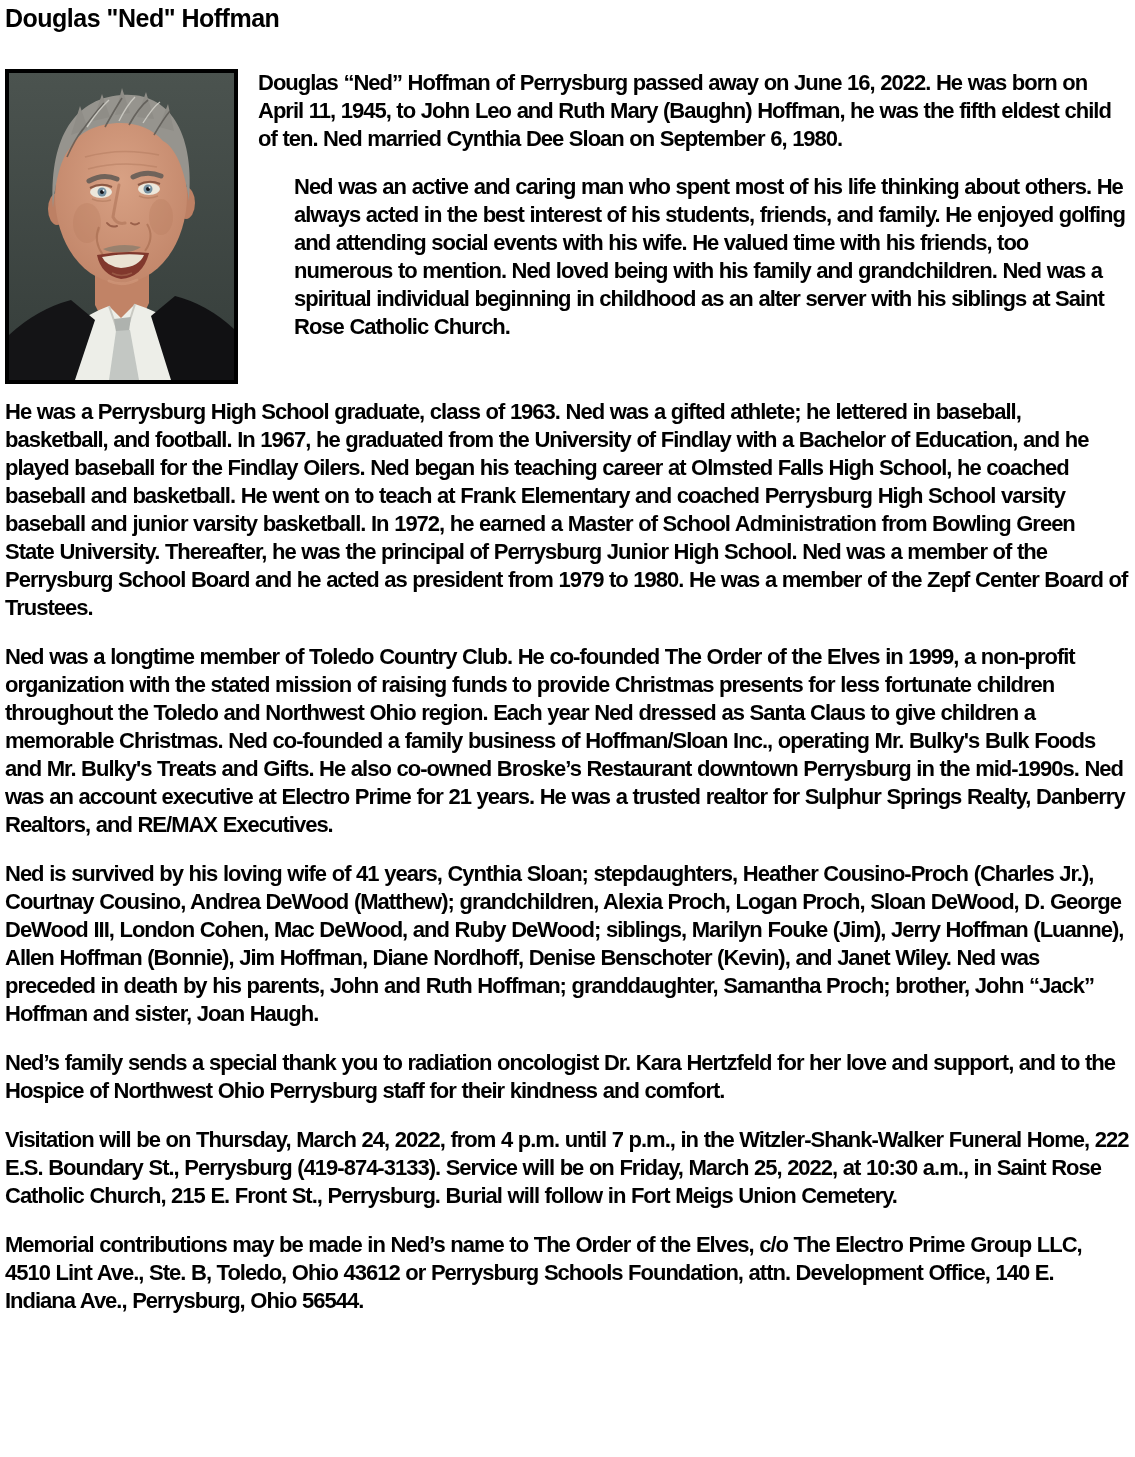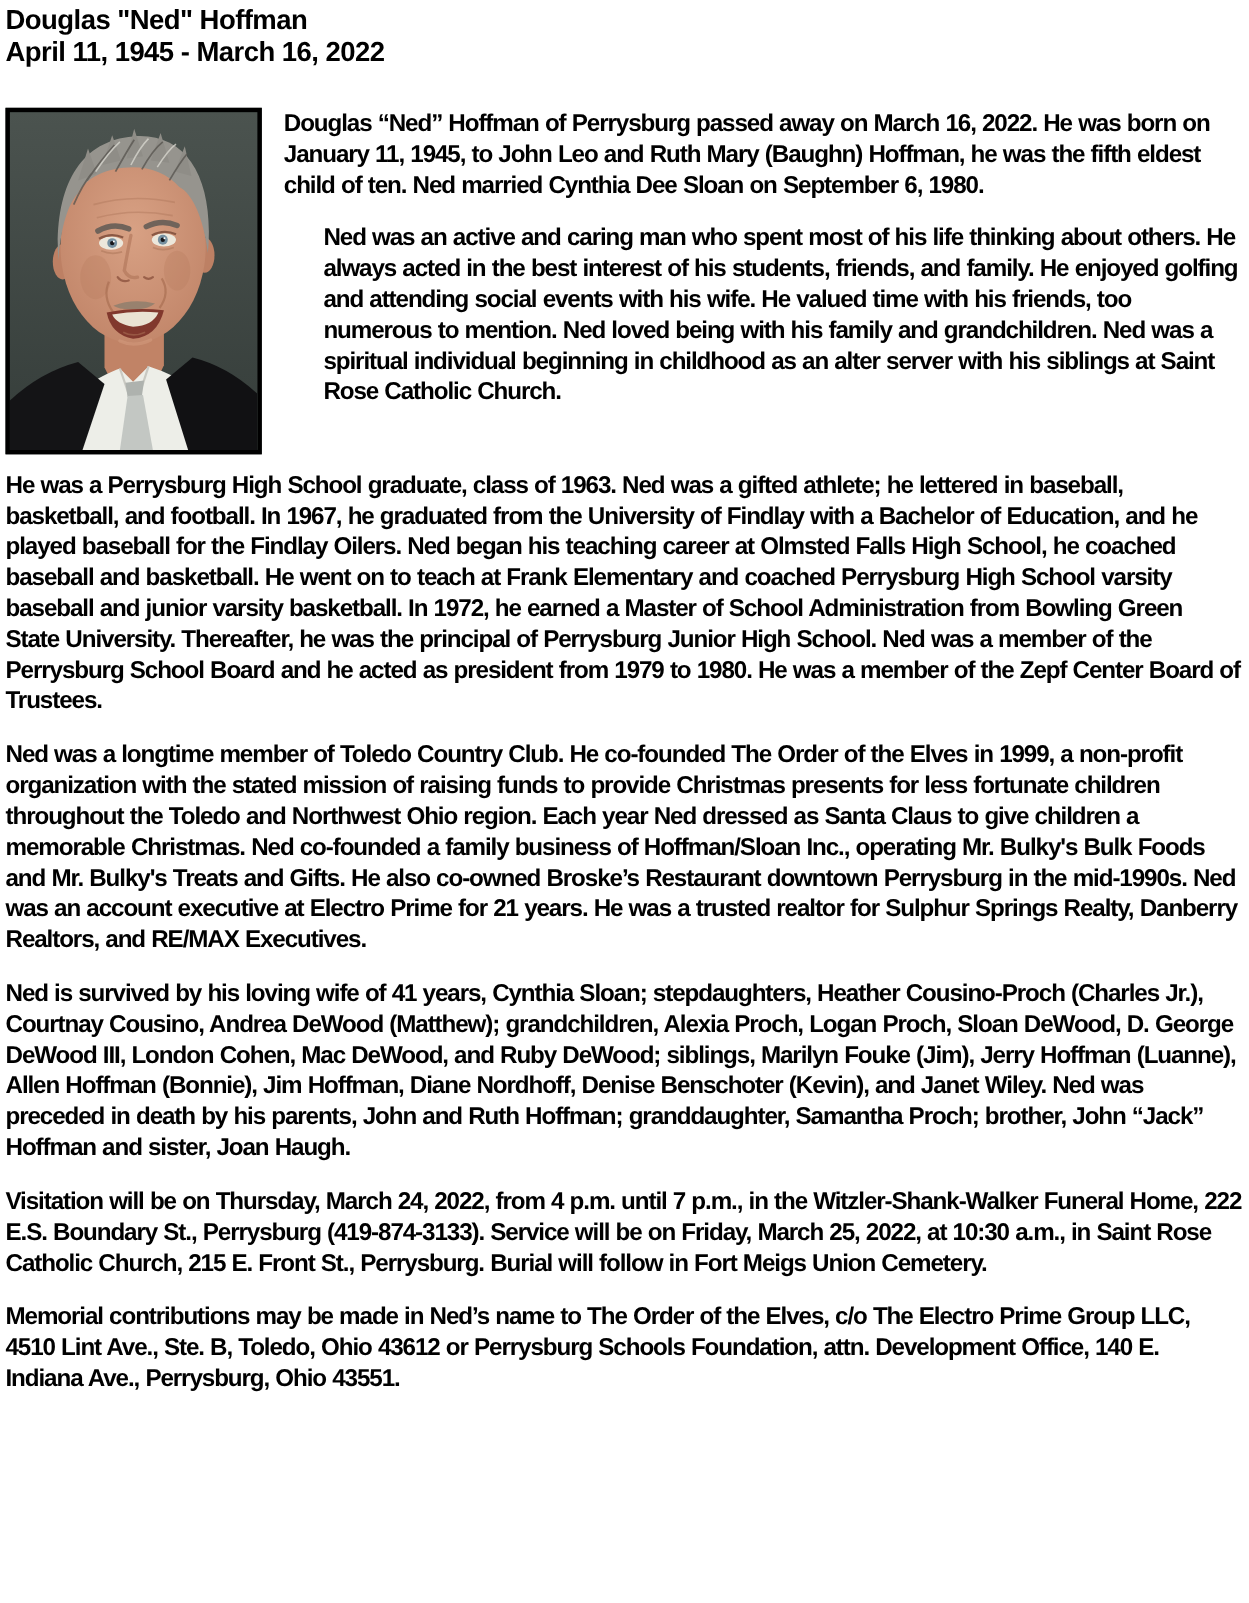--- a/index.html
+++ b/index.html
@@ -58,21 +58,20 @@
   .body-section { margin-top: 14px; }
   .body-section p.obit:last-child { margin-bottom: 0; }
 </style>
 </head>
 <body>
 
 <div class="doc">
 
   <header class="title-block">
     <h1>Douglas "Ned" Hoffman</h1>
-    <h1>April 11, 1945 - March 16, 2022</h1>
   </header>
 
   <section class="top-section">
     <figure class="photo-frame" role="img" aria-label="Portrait photo of Douglas &quot;Ned&quot; Hoffman smiling, gray spiky hair, dark suit, white shirt and gray tie">
       <svg width="225" height="307" viewBox="0 0 225 307" xmlns="http://www.w3.org/2000/svg">
         <defs>
           <linearGradient id="bgGrad" x1="0" y1="0" x2="0" y2="1">
             <stop offset="0" stop-color="#4b534f"></stop>
             <stop offset="1" stop-color="#353d3a"></stop>
           </linearGradient>
@@ -132,26 +131,27 @@
 
         <path d="M94,176 Q112,169 132,174 Q124,180 113,179 Q101,180 94,176 Z" fill="#8f7f6d" opacity="0.85"></path>
 
         <path d="M88,182 Q113,177 140,180 Q134,204 112,206 Q92,202 88,182 Z" fill="#81382d"></path>
         <path d="M93,184 Q113,180 135,182 Q130,194 112,195 Q97,193 93,184 Z" fill="#eae2d2"></path>
         <path d="M100,208 Q113,214 128,207" stroke="#d49a7e" stroke-width="3" fill="none" opacity="0.55" stroke-linecap="round"></path>
         <path d="M103,200 Q112,205 123,200" stroke="#b0765a" stroke-width="1.5" fill="none" opacity="0.5"></path>
       </svg>
     </figure>
     <div class="intro-col">
-      <p class="obit">Douglas “Ned” Hoffman of Perrysburg passed away on March 16, 2022. He was born on January 11, 1945, to John Leo and Ruth Mary (Baughn) Hoffman, he was the fifth eldest child of ten. Ned married Cynthia Dee Sloan on September 6, 1980.</p>
+      <p class="obit">Douglas “Ned” Hoffman of Perrysburg passed away on June 16, 2022. He was born on April 11, 1945, to John Leo and Ruth Mary (Baughn) Hoffman, he was the fifth eldest child of ten. Ned married Cynthia Dee Sloan on September 6, 1980.</p>
       <p class="obit">Ned was an active and caring man who spent most of his life thinking about others. He always acted in the best interest of his students, friends, and family. He enjoyed golfing and attending social events with his wife. He valued time with his friends, too numerous to mention. Ned loved being with his family and grandchildren. Ned was a spiritual individual beginning in childhood as an alter server with his siblings at Saint Rose Catholic Church.</p>
     </div>
   </section>
 
   <section class="body-section">
     <p class="obit">He was a Perrysburg High School graduate, class of 1963. Ned was a gifted athlete; he lettered in baseball, basketball, and football. In 1967, he graduated from the University of Findlay with a Bachelor of Education, and he played baseball for the Findlay Oilers. Ned began his teaching career at Olmsted Falls High School, he coached baseball and basketball. He went on to teach at Frank Elementary and coached Perrysburg High School varsity baseball and junior varsity basketball. In 1972, he earned a Master of School Administration from Bowling Green State University. Thereafter, he was the principal of Perrysburg Junior High School. Ned was a member of the Perrysburg School Board and he acted as president from 1979 to 1980. He was a member of the Zepf Center Board of Trustees.</p>
     <p class="obit">Ned was a longtime member of Toledo Country Club. He co-founded The Order of the Elves in 1999, a non-profit organization with the stated mission of raising funds to provide Christmas presents for less fortunate children throughout the Toledo and Northwest Ohio region. Each year Ned dressed as Santa Claus to give children a memorable Christmas. Ned co-founded a family business of Hoffman/Sloan Inc., operating Mr. Bulky's Bulk Foods and Mr. Bulky's Treats and Gifts. He also co-owned Broske’s Restaurant downtown Perrysburg in the mid-1990s. Ned was an account executive at Electro Prime for 21 years. He was a trusted realtor for Sulphur Springs Realty, Danberry Realtors, and RE/MAX Executives.</p>
     <p class="obit">Ned is survived by his loving wife of 41 years, Cynthia Sloan; stepdaughters, Heather Cousino-Proch (Charles Jr.), Courtnay Cousino, Andrea DeWood (Matthew); grandchildren, Alexia Proch, Logan Proch, Sloan DeWood, D. George DeWood III, London Cohen, Mac DeWood, and Ruby DeWood; siblings, Marilyn Fouke (Jim), Jerry Hoffman (Luanne), Allen Hoffman (Bonnie), Jim Hoffman, Diane Nordhoff, Denise Benschoter (Kevin), and Janet Wiley. Ned was preceded in death by his parents, John and Ruth Hoffman; granddaughter, Samantha Proch; brother, John “Jack” Hoffman and sister, Joan Haugh.</p>
+    <p class="obit">Ned’s family sends a special thank you to radiation oncologist Dr. Kara Hertzfeld for her love and support, and to the Hospice of Northwest Ohio Perrysburg staff for their kindness and comfort.</p>
     <p class="obit">Visitation will be on Thursday, March 24, 2022, from 4 p.m. until 7 p.m., in the Witzler-Shank-Walker Funeral Home, 222 E.S. Boundary St., Perrysburg (419-874-3133). Service will be on Friday, March 25, 2022, at 10:30 a.m., in Saint Rose Catholic Church, 215 E. Front St., Perrysburg. Burial will follow in Fort Meigs Union Cemetery.</p>
-    <p class="obit">Memorial contributions may be made in Ned’s name to The Order of the Elves, c/o The Electro Prime Group LLC, 4510 Lint Ave., Ste. B, Toledo, Ohio 43612 or Perrysburg Schools Foundation, attn. Development Office, 140 E. Indiana Ave., Perrysburg, Ohio 43551.</p>
+    <p class="obit">Memorial contributions may be made in Ned’s name to The Order of the Elves, c/o The Electro Prime Group LLC, 4510 Lint Ave., Ste. B, Toledo, Ohio 43612 or Perrysburg Schools Foundation, attn. Development Office, 140 E. Indiana Ave., Perrysburg, Ohio 56544.</p>
   </section>
 
 </div>
 
 </body></html>

